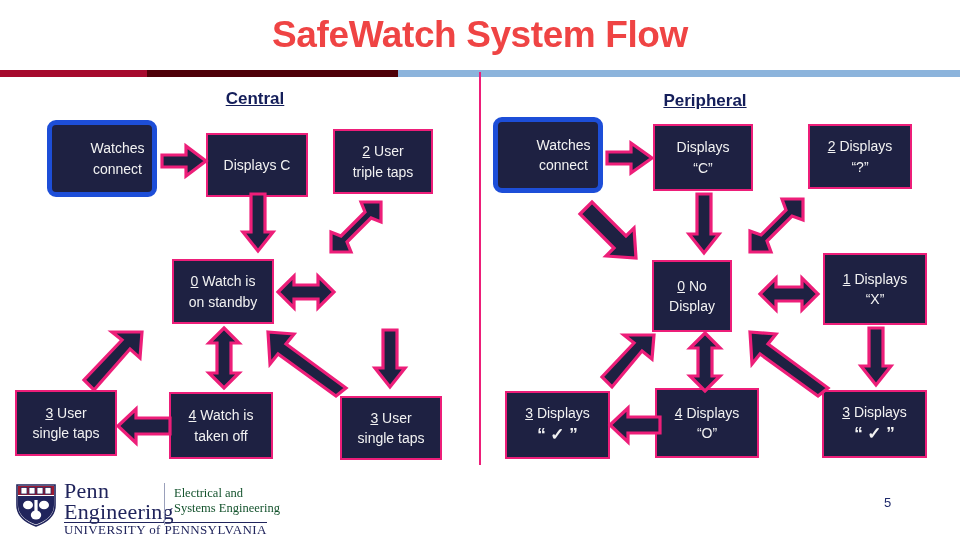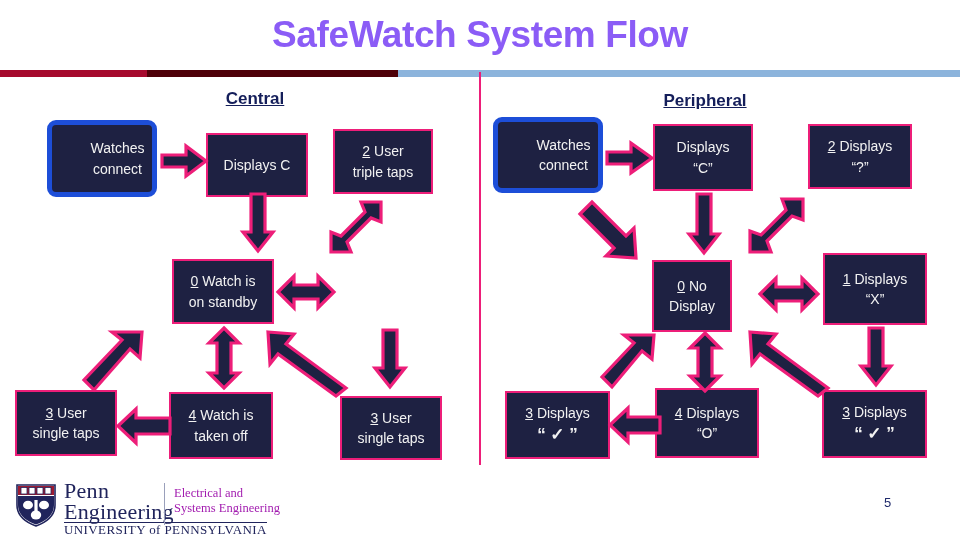--- a/index.html
+++ b/index.html
@@ -5,21 +5,21 @@
   html,body{margin:0;padding:0;}
   body{
     width:960px;height:540px;background:#ffffff;overflow:hidden;
     font-family:"Liberation Sans", sans-serif;position:relative;
   }
   #slide{position:absolute;left:0;top:0;width:960px;height:540px;}
 
   
   .title{
     position:absolute;left:0;top:14px;width:960px;text-align:center;
-    font-size:37px;font-weight:bold;color:#8b5cf6;letter-spacing:-0.4px;
+    font-size:37px;font-weight:bold;color:#ef4444;letter-spacing:-0.4px;
     font-family:"Liberation Sans", sans-serif;
   }
 
   
   .bar{position:absolute;top:70px;height:7px;}
   .bar-red{left:0;width:147px;background:#A60A2E;}
   .bar-maroon{left:147px;width:251px;background:#4E0008;}
   .bar-blue{left:398px;width:562px;background:#8CB4DC;}
 
   
@@ -53,21 +53,21 @@
   
   .footer-logo{position:absolute;left:14px;top:481px;width:300px;height:48px;}
   .penn-shield{position:absolute;left:0;top:2px;width:44px;height:44px;}
   .penn-word{position:absolute;left:50px;top:0px;color:#20245C;
      font-family:"Liberation Serif", serif;}
   .penn-word .l1{font-size:22px;line-height:20px;letter-spacing:0.3px;}
   .penn-word .l2{font-size:22px;line-height:21px;letter-spacing:0.2px;}
   .penn-word .l3{font-size:13px;line-height:11px;letter-spacing:0.4px;
      border-top:1px solid #20245C;padding-top:1px;}
   .vrule{position:absolute;left:150px;top:2px;width:1px;height:42px;background:#9aa0bb;}
-  .dept{position:absolute;left:160px;top:5px;color:#a21caf;
+  .dept{position:absolute;left:160px;top:5px;color:#14532d;
      font-family:"Liberation Serif", serif;font-size:12.5px;line-height:15px;}
   .page-num{position:absolute;left:884px;top:495px;font-size:13px;color:#1F2A6B;
      font-family:"Liberation Sans", sans-serif;}
 </style>
 </head>
 <body>
 
 <div id="slide">
 
   <div class="title">SafeWatch System Flow</div>

